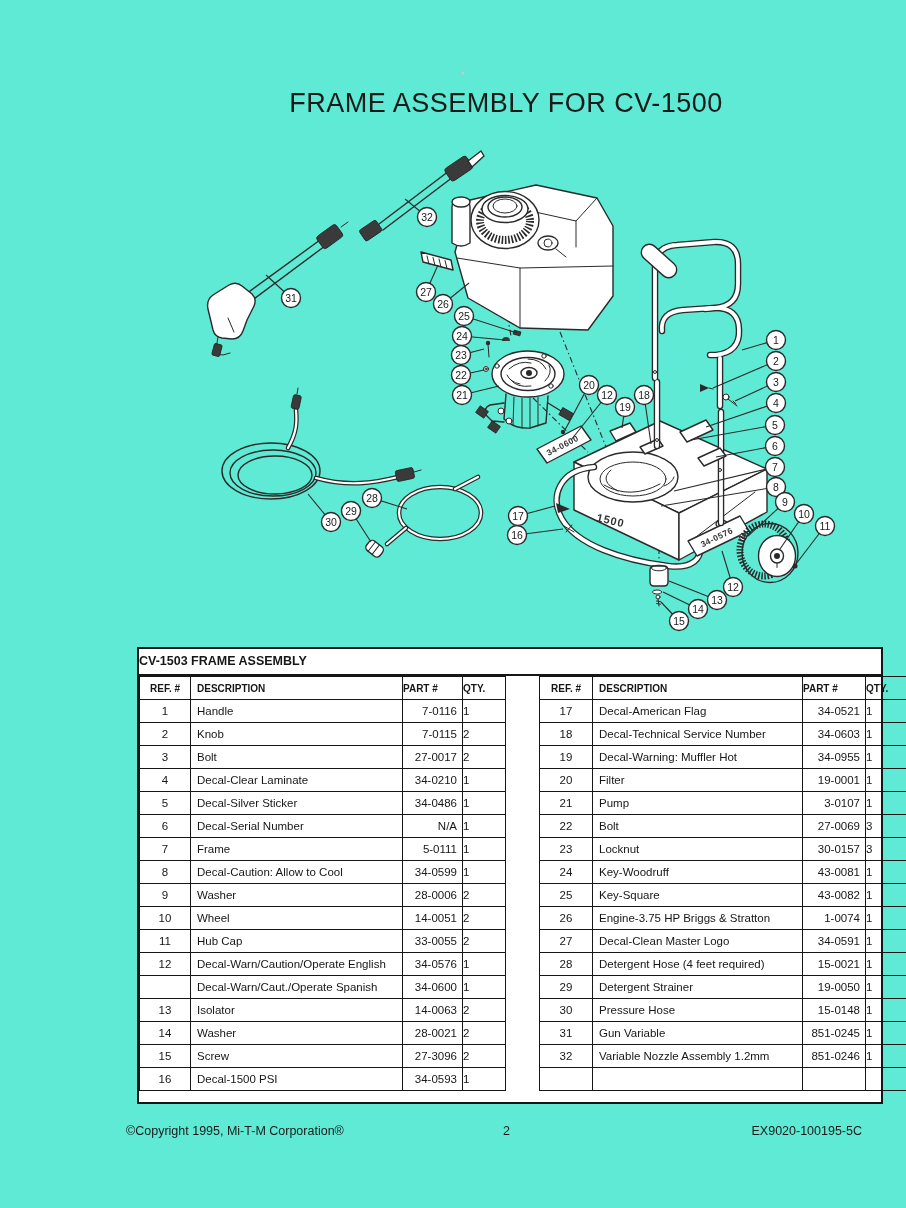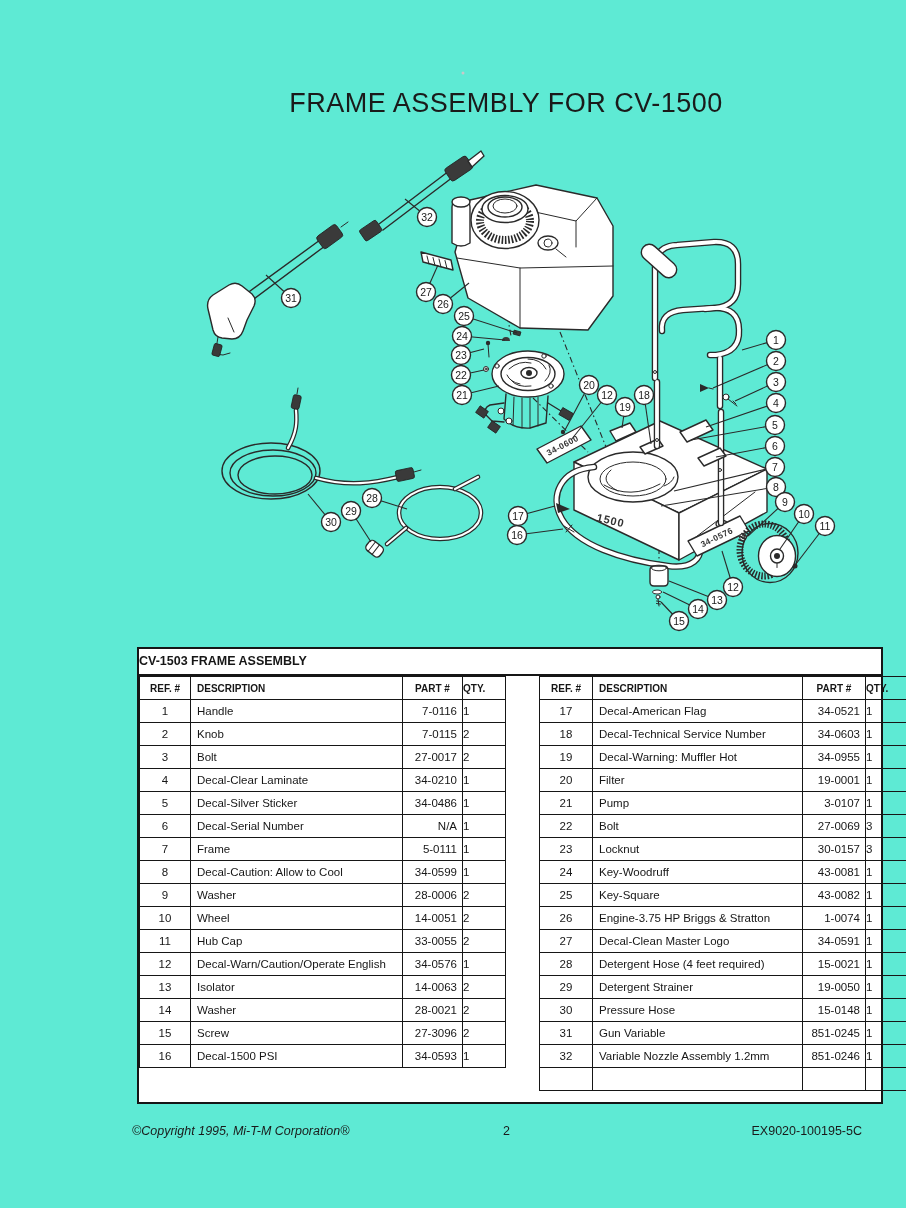--- a/index.html
+++ b/index.html
@@ -35,25 +35,25 @@
   table.pt.left{width:353px;}
   table.pt.right{width:355px;margin-left:33px;}
   .pt th,.pt td{border:1.8px solid #161616;height:22px;padding:0;overflow:hidden;
         white-space:nowrap;font-weight:400;}
   .pt th{font-weight:bold;font-size:10px;}
   .pt .c-ref{text-align:center;}
   .left .c-ref{width:50px;} .left .c-desc{width:202px;} .left .c-part{width:59px;} .left .c-qty{width:42px;}
   .right .c-ref{width:52px;} .right .c-desc{width:200px;} .right .c-part{width:62px;} .right .c-qty{width:41px;}
   .pt .c-desc{text-align:left;padding:0 3px 0 6px;}
   .pt td.c-part{text-align:right;padding-right:5px;}
-  .pt th.c-part{text-align:center;}
+  .pt th.c-part{text-align:left;}
   .pt .c-qty{text-align:left;}
   
   .footer{position:absolute;top:1124px;left:0;width:906px;font-size:12.5px;color:#1a1a1a;}
-  .f-left{position:absolute;left:132px;top:0;font-style:italic;}
+  .f-left{position:absolute;left:126px;top:0;}
   .f-center{position:absolute;left:503px;top:0;}
   .f-right{position:absolute;right:44px;top:0;}
 </style>
 </head>
 <body>
 
 <div class="page">
 
   <h1 class="page-title">FRAME ASSEMBLY FOR CV-1500</h1>
 
@@ -500,20 +500,26 @@
               <td class="c-part">33-0055</td>
               <td class="c-qty">2</td>
             </tr>
             <tr>
               <td class="c-ref">12</td>
               <td class="c-desc">Decal-Warn/Caution/Operate English</td>
               <td class="c-part">34-0576</td>
               <td class="c-qty">1</td>
             </tr>
             <tr>
+              <td class="c-ref"></td>
+              <td class="c-desc">Decal-Warn/Caut./Operate Spanish</td>
+              <td class="c-part">34-0600</td>
+              <td class="c-qty">1</td>
+            </tr>
+            <tr>
               <td class="c-ref">13</td>
               <td class="c-desc">Isolator</td>
               <td class="c-part">14-0063</td>
               <td class="c-qty">2</td>
             </tr>
             <tr>
               <td class="c-ref">14</td>
               <td class="c-desc">Washer</td>
               <td class="c-part">28-0021</td>
               <td class="c-qty">2</td>

